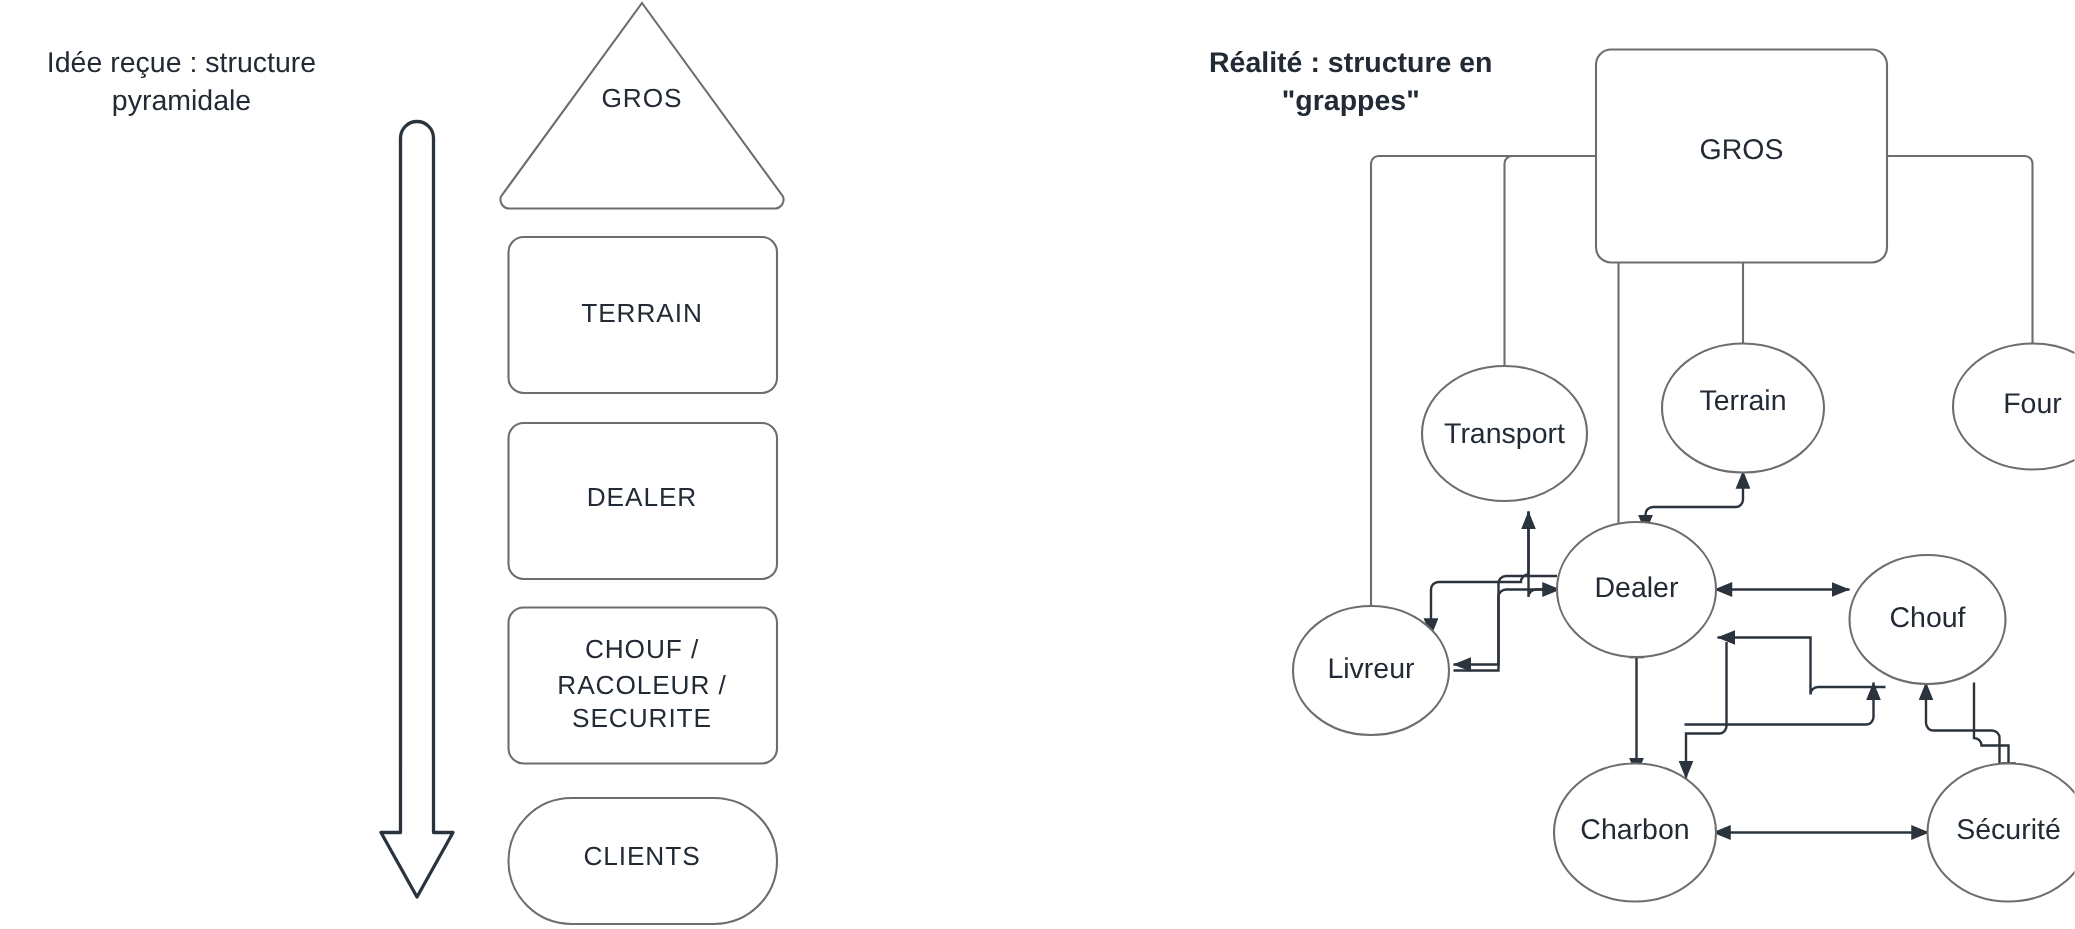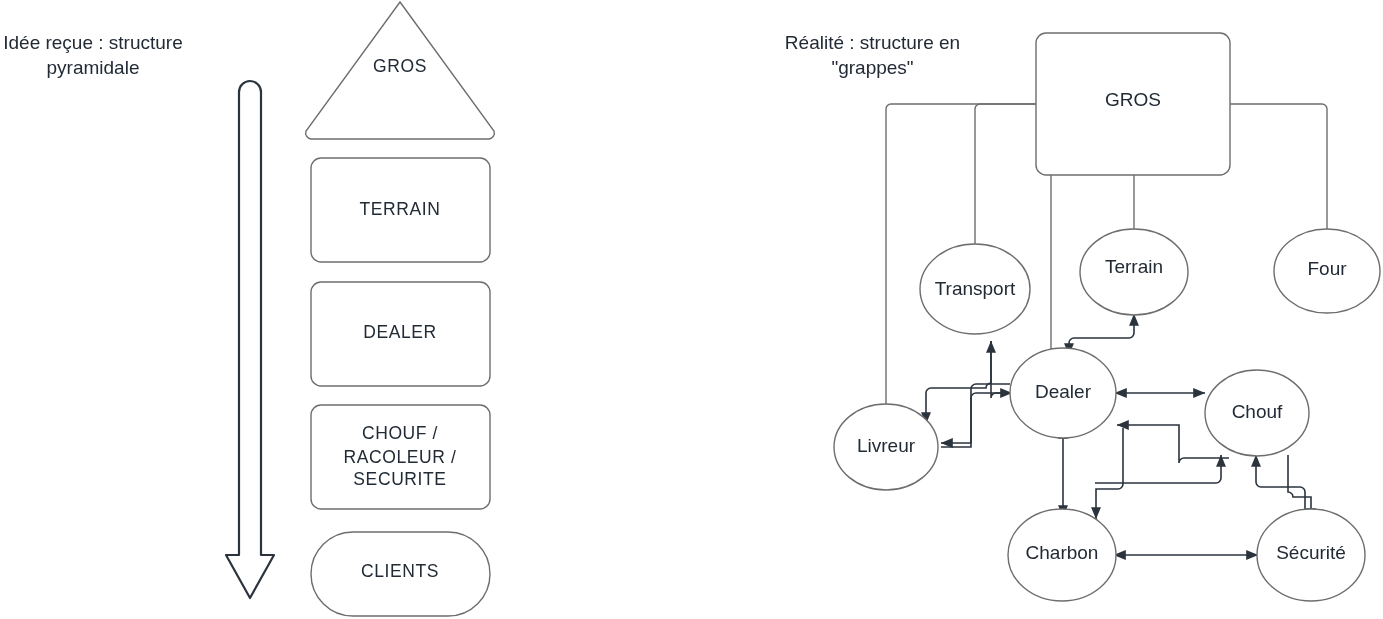--- a/index.html
+++ b/index.html
@@ -11,20 +11,21 @@
     width: 1383px;
     height: 619px;
     position: relative;
     overflow: hidden;
     font-family: "Liberation Sans", sans-serif;
     color: #222b35;
   }
   .diagram-root {
     position: absolute;
     inset: 0;
+    margin-left: 28px;
   }
   svg.canvas {
     position: absolute;
     top: 0;
     left: 0;
     width: 1383px;
     height: 619px;
   }
   .shape-stroke {
     fill: #ffffff;
@@ -68,20 +69,21 @@
   }
   #title-left {
     left: -12px;
     top: 30px;
     width: 210px;
   }
   #title-right {
     left: 770px;
     top: 30px;
     width: 205px;
+    font-weight: bold;
   }
   .watermark {
     position: absolute;
     left: 10px;
     top: 79px;
     width: 170px;
     text-align: center;
     font-size: 18px;
     color: #a8a8a8;
   }

